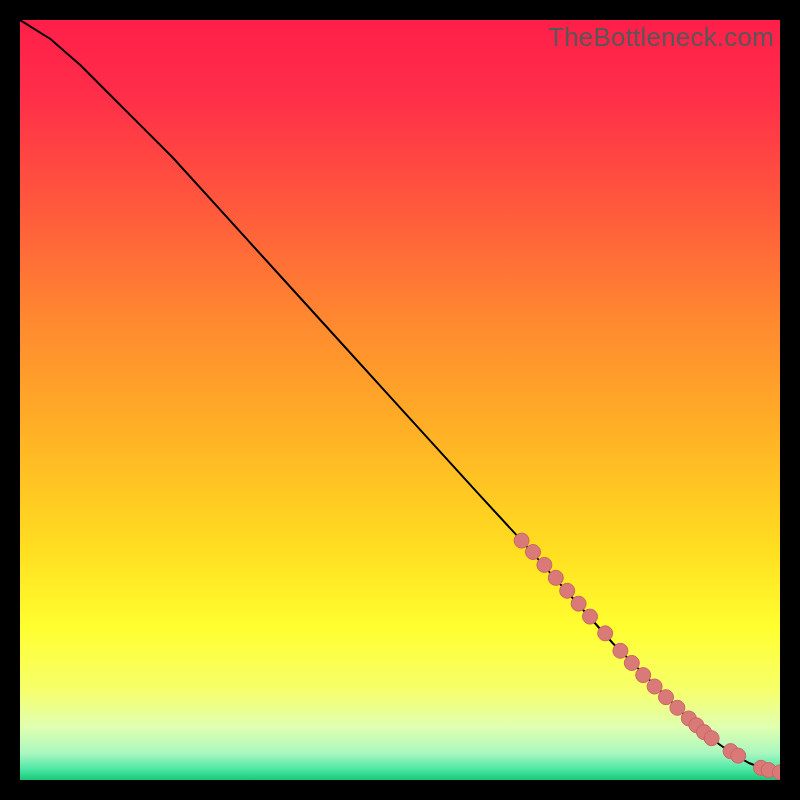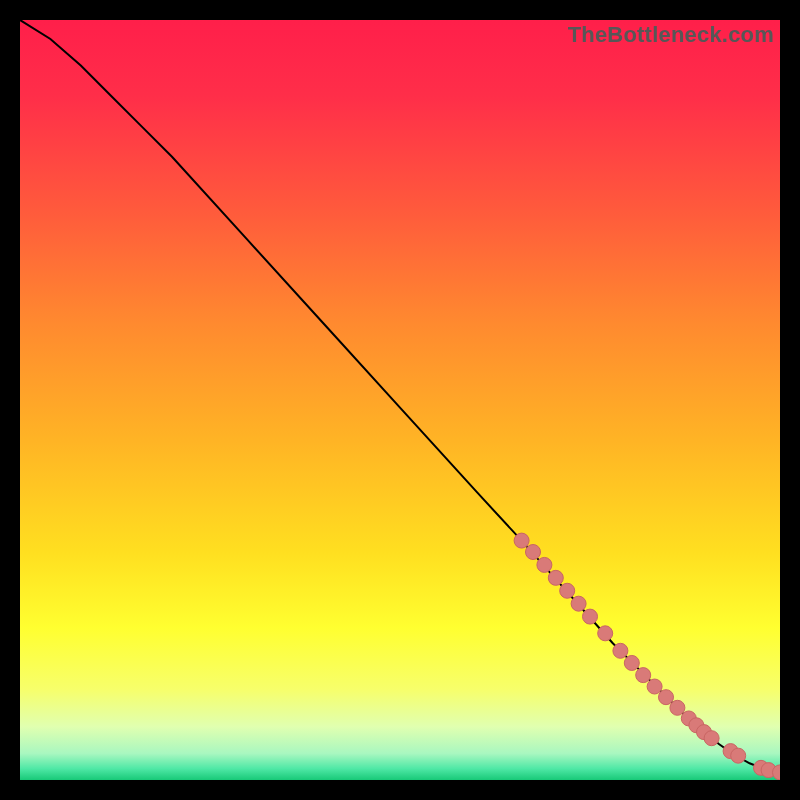--- a/index.html
+++ b/index.html
@@ -23,22 +23,22 @@
     position: absolute;
     left: 0;
     top: 0;
     width: 760px;
     height: 760px;
   }
   .watermark {
     position: absolute;
     top: 2px;
     right: 6px;
-    font-size: 22px;
-    font-weight: 700;
+    font-size: 26px;
+    font-weight: 400;
     color: #575757;
     letter-spacing: 0.2px;
     z-index: 50;
     pointer-events: none;
     text-align: right;
   }
   svg { display: block; }
 </style>
 </head>
 <body>

